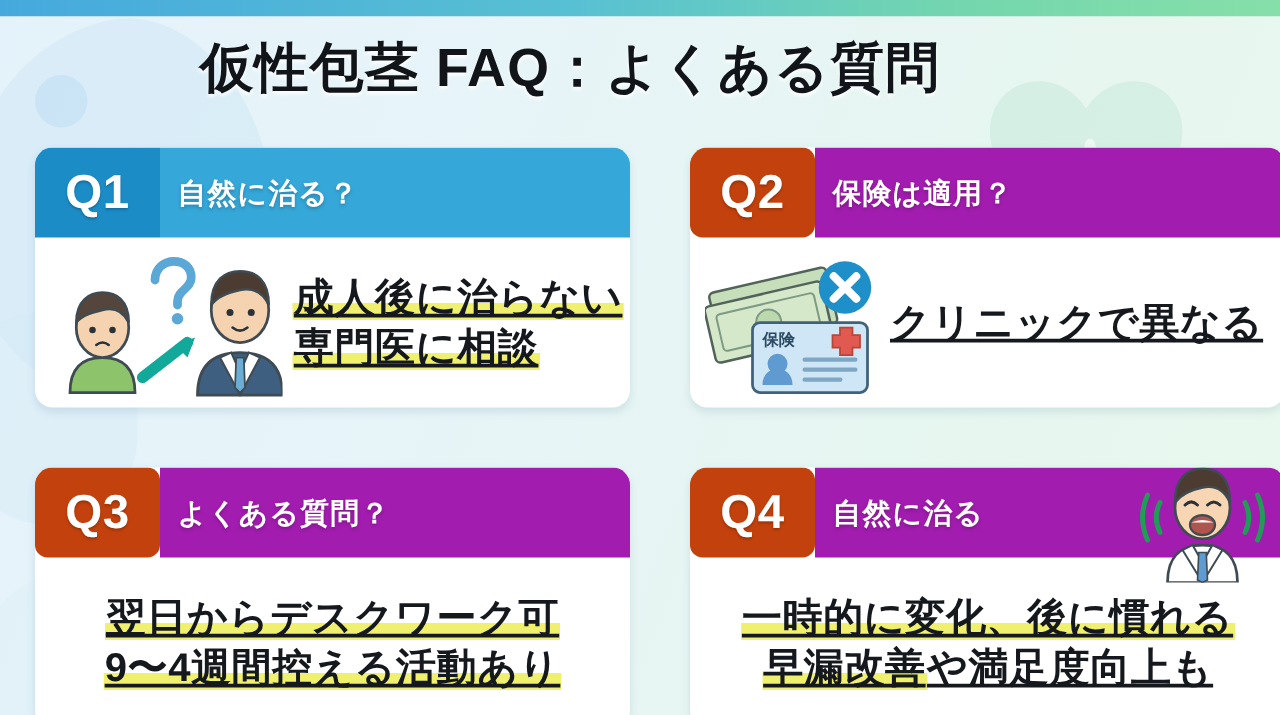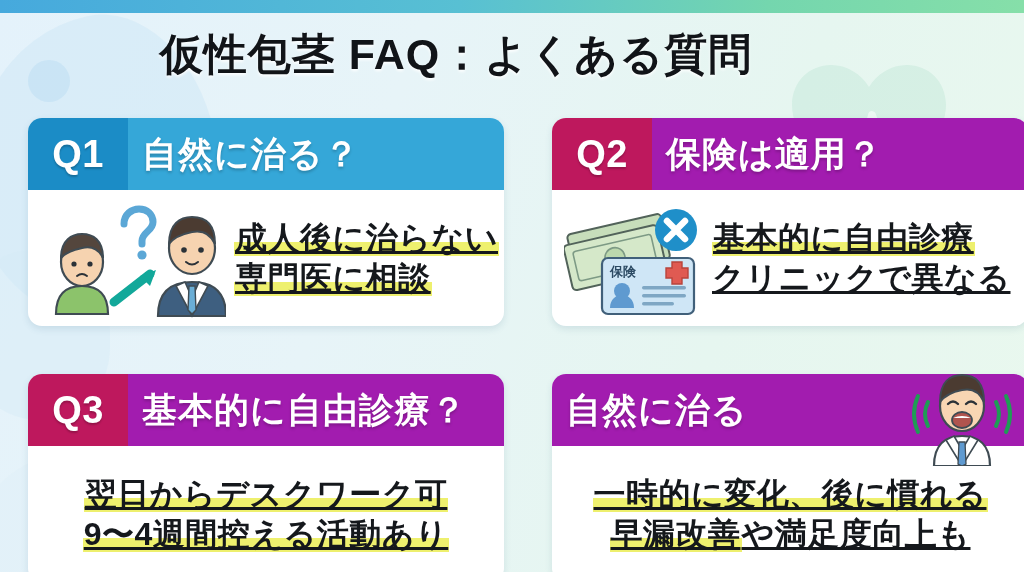--- a/index.html
+++ b/index.html
@@ -70,27 +70,27 @@
   .card-head{
     height:72px;display:flex;align-items:stretch;flex:0 0 72px;
   }
   .qbadge{
     width:100px;display:flex;align-items:center;justify-content:center;
     color:#ffffff;font-size:38px;font-weight:bold;letter-spacing:0.5px;
     text-shadow:0 2px 2px rgba(0,0,0,.22);
   }
   .qtitle{
     flex:1;display:flex;align-items:center;padding-left:14px;
-    color:#ffffff;font-size:35px;font-weight:bold;letter-spacing:1px;
+    color:#ffffff;font-size:23px;font-weight:bold;letter-spacing:1px;
     text-shadow:0 2px 3px rgba(0,0,0,.22);
     white-space:nowrap;
   }
   .c-blue .qbadge{background:#1b8cc6;}
   .c-blue .qtitle{background:#35a7d8;}
-  .c-green .qbadge{background:#be185d;}
+  .c-green .qbadge{background:#c2410c;border-radius:10px;}
   .c-green .qtitle{background:#a21caf;text-align:right;}
 
   .card-body{
     flex:1;display:flex;align-items:center;padding:0 12px;gap:8px;
   }
   .card-body.centered{justify-content:center;padding:0 24px;}
   .answers{display:flex;flex-direction:column;gap:2px;}
   .answers.center{align-items:center;text-align:center;}
   .ans{
     font-size:32px;font-weight:bold;color:#15181c;letter-spacing:0.5px;
@@ -195,41 +195,41 @@
           <circle cx="58" cy="91" r="8" fill="#5f9ad0"></circle>
           <path d="M46 108 C46 99 52 95 58 95 C64 95 70 99 70 108 Z" fill="#5f9ad0"></path>
           <rect x="78" y="86" width="44" height="3.4" rx="1.7" fill="#7fa7c4"></rect>
           <rect x="78" y="94" width="44" height="3.4" rx="1.7" fill="#7fa7c4"></rect>
           <rect x="78" y="102" width="32" height="3.4" rx="1.7" fill="#7fa7c4"></rect>
 
           <circle cx="112" cy="30" r="21" fill="#1f8fc9"></circle>
           <path d="M103 21 L121 39 M121 21 L103 39" stroke="#ffffff" stroke-width="6.5" stroke-linecap="round"></path>
         </svg>
         <div class="answers">
-          <div class="ans"><span class="hl">基本的に自由診療</span></div>
           <div class="ans"><span>クリニックで異なる</span></div>
         </div>
       </div>
     </div>
 
     <div class="card c-green">
       <div class="card-head">
         <div class="qbadge">Q3</div>
-        <div class="qtitle">基本的に自由診療？</div>
+        <div class="qtitle">よくある質問？</div>
       </div>
       <div class="card-body centered">
         <div class="answers center">
           <div class="ans"><span class="hl">翌日からデスクワーク可</span></div>
           <div class="ans"><span class="hl">9〜4週間控える活動あり</span></div>
         </div>
       </div>
     </div>
 
     <div class="card c-green">
       <div class="card-head">
+        <div class="qbadge">Q4</div>
         <div class="qtitle">自然に治る</div>
       </div>
       <svg class="q4-person" viewBox="0 0 120 104">
         <path d="M16 34 Q8 52 16 70" fill="none" stroke="#1f9c55" stroke-width="4" stroke-linecap="round"></path>
         <path d="M26 40 Q20 52 26 64" fill="none" stroke="#1f9c55" stroke-width="4" stroke-linecap="round"></path>
         <path d="M104 34 Q112 52 104 70" fill="none" stroke="#1f9c55" stroke-width="4" stroke-linecap="round"></path>
         <path d="M94 40 Q100 52 94 64" fill="none" stroke="#1f9c55" stroke-width="4" stroke-linecap="round"></path>
         <path d="M32 104 C32 82 44 74 60 74 C76 74 88 82 88 104 Z" fill="#ffffff" stroke="#3f4b53" stroke-width="2.2"></path>
         <path d="M52 74 L60 88 L68 74 L76 78 L60 104 L44 78 Z" fill="#ffffff" stroke="#3f4b53" stroke-width="1.6"></path>
         <path d="M57 80 L63 80 L64 102 L60 104 L56 102 Z" fill="#5f9ad0" stroke="#3f4b53" stroke-width="1.3"></path>

